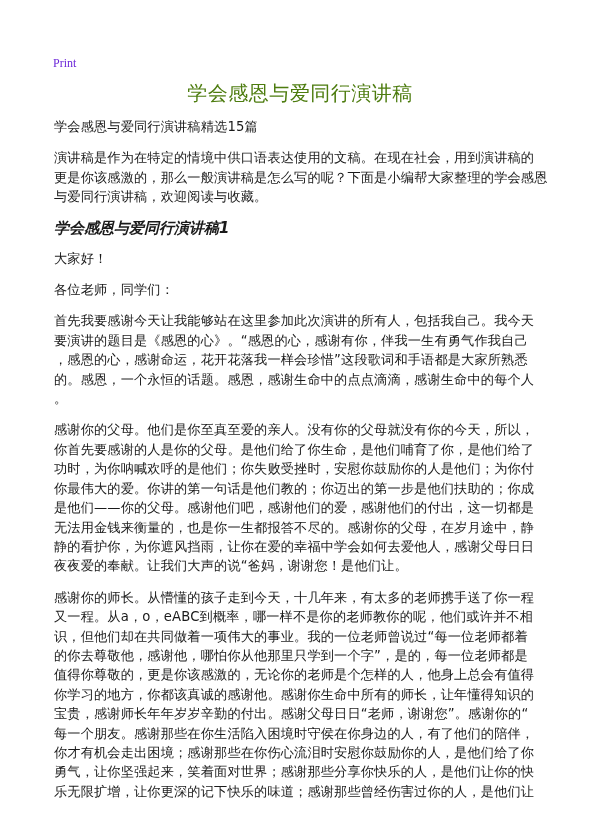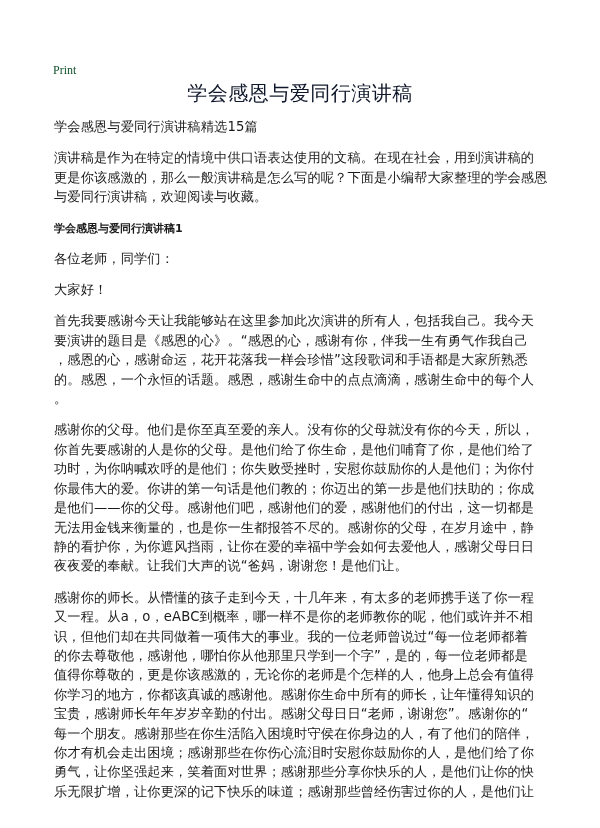--- a/index.html
+++ b/index.html
@@ -1,49 +1,49 @@
 <!DOCTYPE html>
 <html><head>
 <meta charset="utf-8">
 <style>
   html, body { margin: 0; padding: 0; background: #ffffff; }
   body { width: 600px; height: 828px; overflow: hidden; position: relative; color: #1a1a1a;
          font-family: "DejaVu Sans", "Liberation Sans", sans-serif; }
   .page { position: absolute; left: 0; top: 0; width: 600px; height: 828px; }
-  .print { position: absolute; left: 53px; top: 63px; font-family: "Liberation Serif", "DejaVu Serif", serif;
-           font-size: 12px; color: #14532d; }
+  .print { position: absolute; left: 53px; top: 56px; font-family: "Liberation Serif", "DejaVu Serif", serif;
+           font-size: 12px; color: #6d28d9; }
   .title { position: absolute; left: 0; width: 600px; top: 80px; text-align: center;
-           font-size: 20px; color: #0f172a; letter-spacing: 0.5px; }
+           font-size: 20px; color: #4d7c0f; letter-spacing: 0.5px; }
   .content { position: absolute; left: 54px; top: 117px; width: 500px; }
   .p { font-size: 13.2px; line-height: 19.4px; margin: 0 0 12px 0; text-align: justify;
        letter-spacing: 0.15px; word-break: break-all; }
   .sub { }
-  .h2 { font-weight: bold; font-size: 11px; margin: 0 0 11px 0; line-height: 19px; }
+  .h2 { font-weight: bold; font-size: 15px; margin: 0 0 11px 0; line-height: 19px; font-style: italic; }
   .line { display: block; white-space: nowrap; }
 </style>
 </head>
 <body>
 
 <div class="page">
   <div class="print">Print</div>
   <div class="title">学会感恩与爱同行演讲稿</div>
 
   <div class="content">
     <p class="p sub">学会感恩与爱同行演讲稿精选15篇</p>
 
     <p class="p">
       <span class="line">演讲稿是作为在特定的情境中供口语表达使用的文稿。在现在社会，用到演讲稿的</span>
       <span class="line">更是你该感激的，那么一般演讲稿是怎么写的呢？下面是小编帮大家整理的学会感恩</span>
       <span class="line">与爱同行演讲稿，欢迎阅读与收藏。</span>
     </p>
 
     <p class="h2">学会感恩与爱同行演讲稿1</p>
 
+    <p class="p">大家好！</p>
     <p class="p">各位老师，同学们：</p>
-    <p class="p">大家好！</p>
 
     <p class="p">
       <span class="line">首先我要感谢今天让我能够站在这里参加此次演讲的所有人，包括我自己。我今天</span>
       <span class="line">要演讲的题目是《感恩的心》。“感恩的心，感谢有你，伴我一生有勇气作我自己</span>
       <span class="line">，感恩的心，感谢命运，花开花落我一样会珍惜”这段歌词和手语都是大家所熟悉</span>
       <span class="line">的。感恩，一个永恒的话题。感恩，感谢生命中的点点滴滴，感谢生命中的每个人</span>
       <span class="line">。</span>
     </p>
 
     <p class="p">

